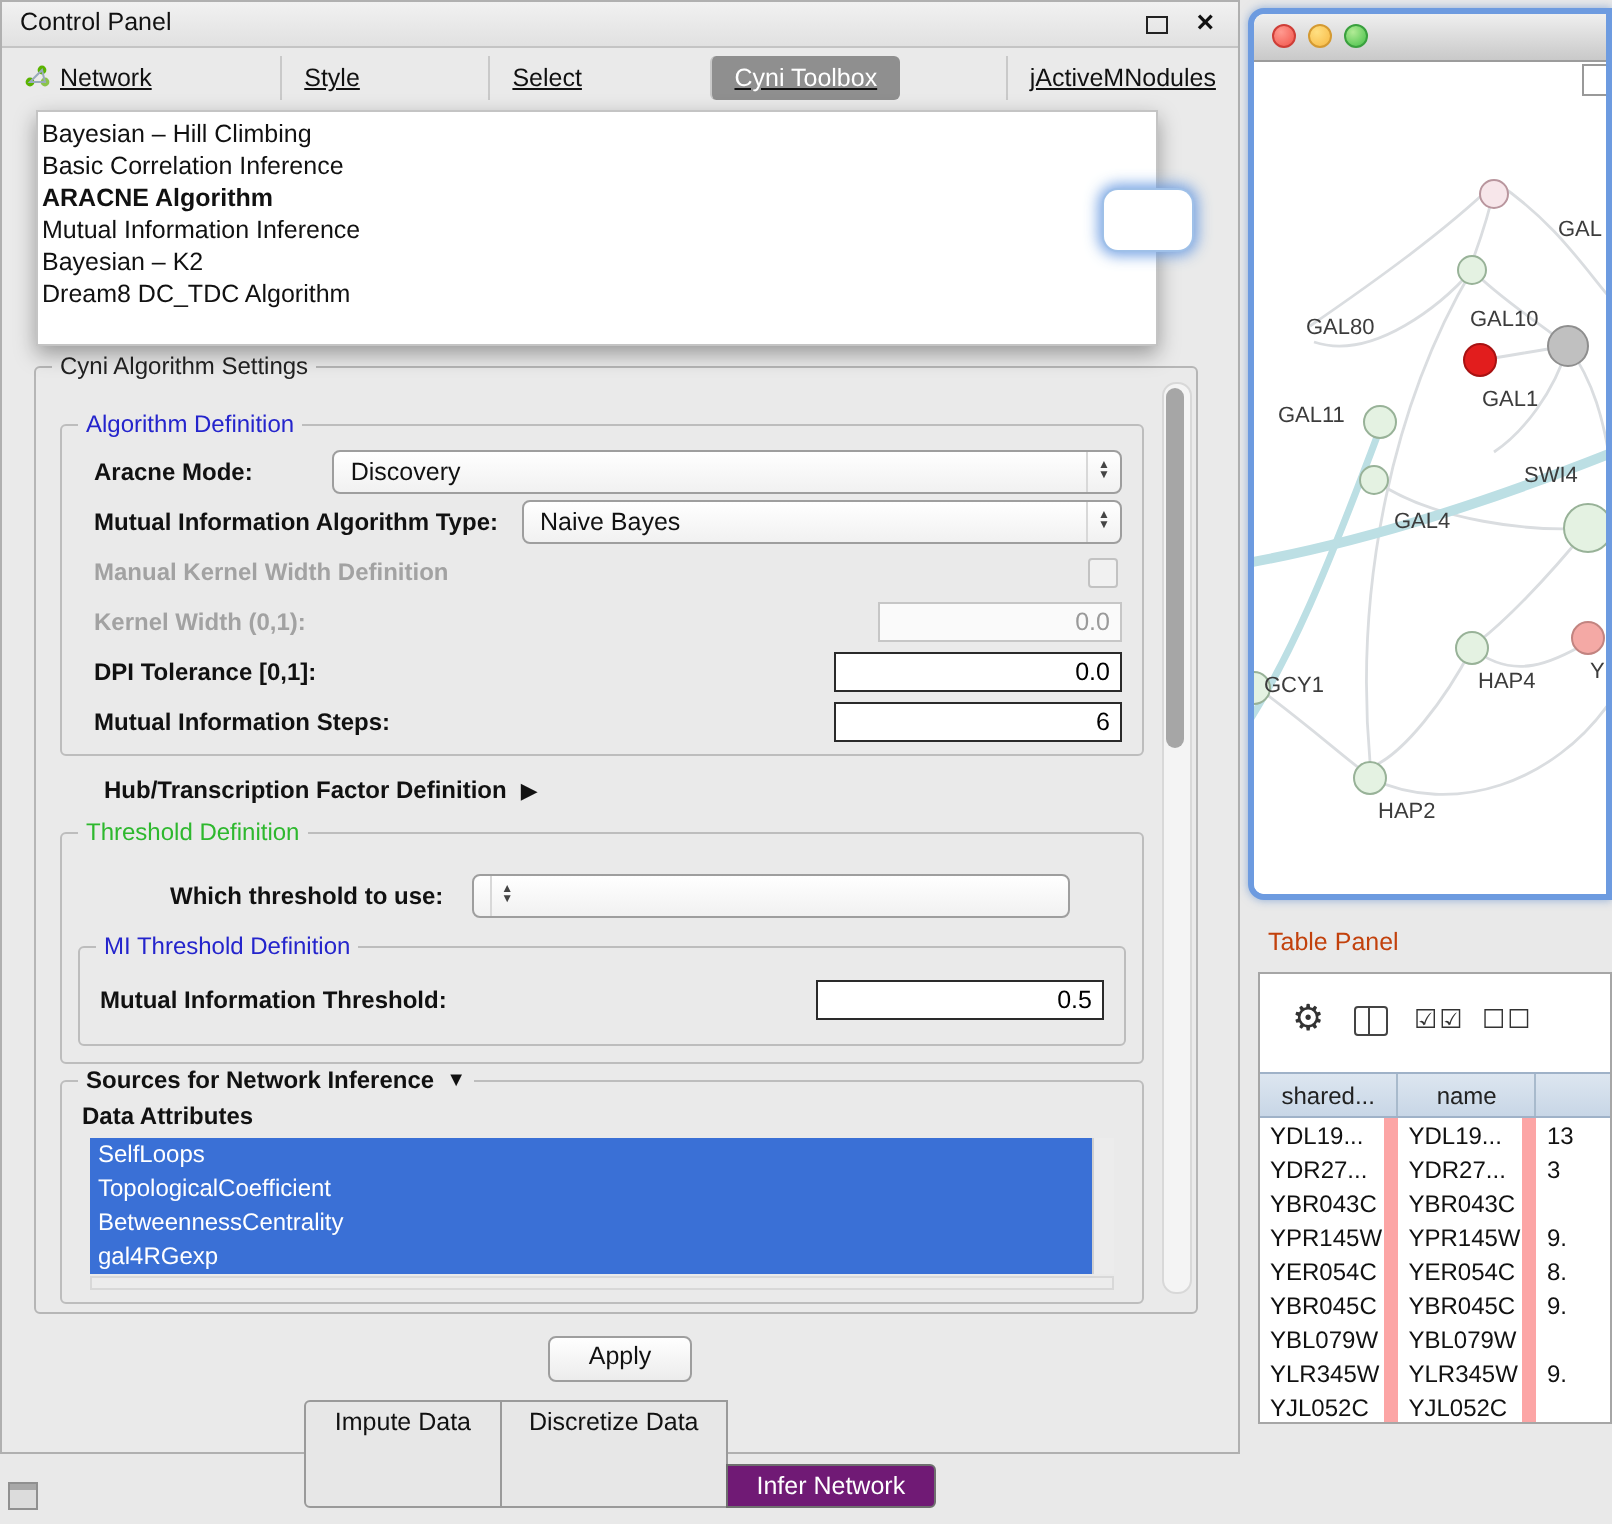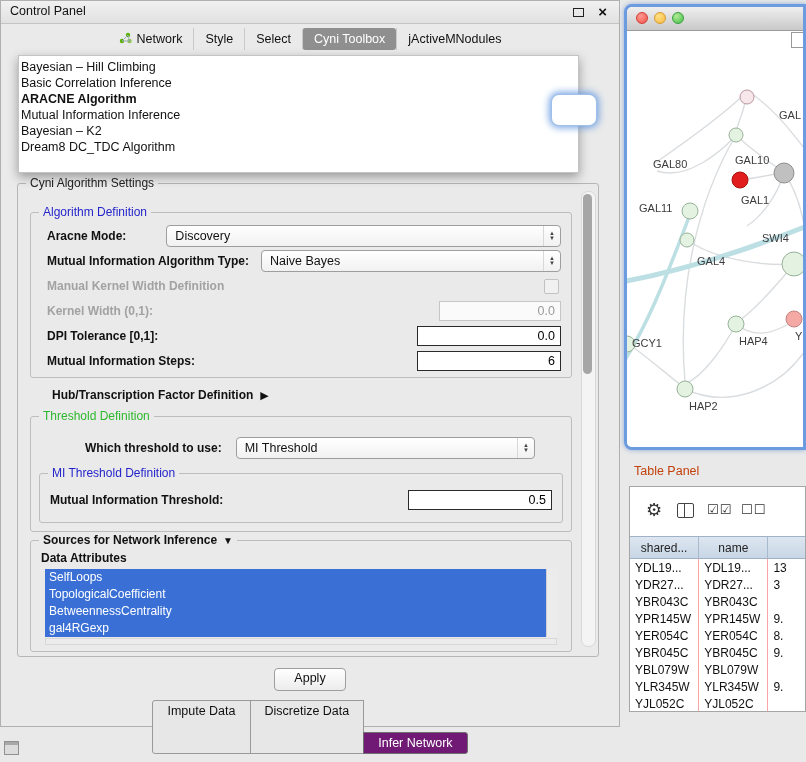--- a/index.html
+++ b/index.html
@@ -8,21 +8,21 @@
 
   
   #control-panel{position:absolute;left:0;top:8;width:620px;height:727px;background:#eaeaea;
                  border:1px solid #b0b0b0;box-sizing:border-box;}
   #cp-titlebar{position:absolute;left:0;top:0;right:0;height:22px;background:linear-gradient(#f1f1f1,#e1e1e1);
                border-bottom:1px solid #c4c4c4;}
   #cp-title{position:absolute;left:9px;top:3px;font-size:12.5px;}
   #cp-float{position:absolute;right:35px;top:7px;width:9px;height:7px;border:1.5px solid #222;background:transparent;}
   #cp-close{position:absolute;right:12px;top:1px;font-size:15px;font-weight:bold;line-height:20px;}
 
-  #cp-tabbar{position:absolute;left:0;top:24px;right:0;height:28px;display:flex;justify-content:center;align-items:center;}
+  #cp-tabbar{position:absolute;left:0;top:24px;right:0;height:28px;display:flex;justify-content:space-between;align-items:center;text-decoration:underline;}
   .tab{padding:4px 11px;font-size:12.5px;display:flex;align-items:center;gap:5px;border-left:1px solid #c9c9c9;cursor:default;}
   .tab:first-child{border-left:none;}
   .tab.selected{background:#8f8f8f;color:#fff;border-radius:3px;}
 
   
   #settings-group{position:absolute;left:16px;top:182px;width:580px;height:472px;
                   border:1px solid #b6b6b6;border-radius:3px;}
   .gtitle{position:absolute;top:-8px;left:8px;background:#eaeaea;padding:0 4px;font-size:12px;white-space:nowrap;}
   .gtitle.blue{color:#2424cc;}
   .gtitle.green{color:#2eb82e;}
@@ -113,21 +113,21 @@
   #cols-ic{left:47px;top:16px;width:15px;height:13px;border:1.5px solid #444;border-radius:2px;}
   #cols-ic div{position:absolute;left:6px;top:0;bottom:0;border-left:1.5px solid #444;}
   #chk-ic{left:77px;top:15px;font-size:13px;letter-spacing:1px;}
   #unchk-ic{left:111px;top:15px;font-size:13px;letter-spacing:1px;}
   #tp-head{display:flex;height:23px;background:linear-gradient(#dde6f0,#c8d6e6);
            border-top:1px solid #9fb2c8;border-bottom:1px solid #9fb2c8;box-sizing:border-box;}
   .hcell{box-sizing:border-box;border-right:1px solid #a8bacc;display:flex;align-items:center;
          justify-content:center;font-size:12px;color:#222;overflow:hidden;white-space:nowrap;}
   .trow{display:flex;height:17px;align-items:center;}
   .tcell{box-sizing:border-box;padding-left:5px;font-size:12px;white-space:nowrap;overflow:hidden;
-         border-right:1px solid #fca5a5;height:100%;display:flex;align-items:center;}
+         border-right:7px solid #fca5a5;height:100%;display:flex;align-items:center;}
   .c1{width:70px;} .c2{width:70px;} .c3{width:37px;border-right:none;}
 
   #corner-icon{position:absolute;left:4px;top:741px;width:15px;height:14px;border:1px solid #909090;
                background:#dcdcdc;box-sizing:border-box;}
   #corner-icon div{height:3px;background:#a8a8a8;}
 </style>
 </head>
 <body>
 
 <div id="control-panel">
@@ -207,21 +207,20 @@
     <div id="hub-row">
       <span>Hub/Transcription Factor Definition</span>
       <span class="tri-right">▶</span>
     </div>
 
     <div id="threshold-group" class="subgroup">
       <span class="gtitle green">Threshold Definition</span>
       <div id="which-row">
         <span class="lbl">Which threshold to use:</span>
         <div class="combo">
-          <span class="val">MI Threshold</span>
           <span class="arrows">
               <span>▲</span>
               <span>▼</span>
             </span>
         </div>
       </div>
       <div id="mi-group">
         <span class="gtitle blue">MI Threshold Definition</span>
         <div id="mi-row">
           <span class="lbl">Mutual Information Threshold:</span>

